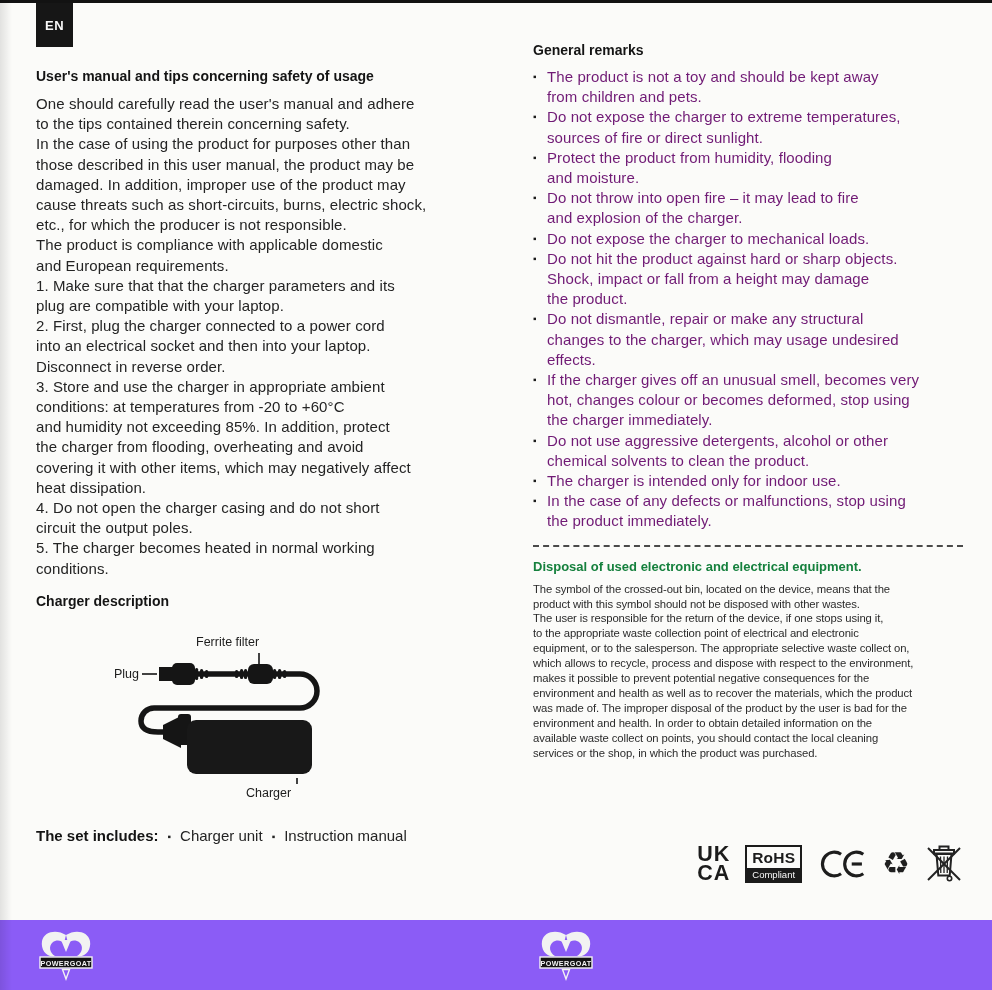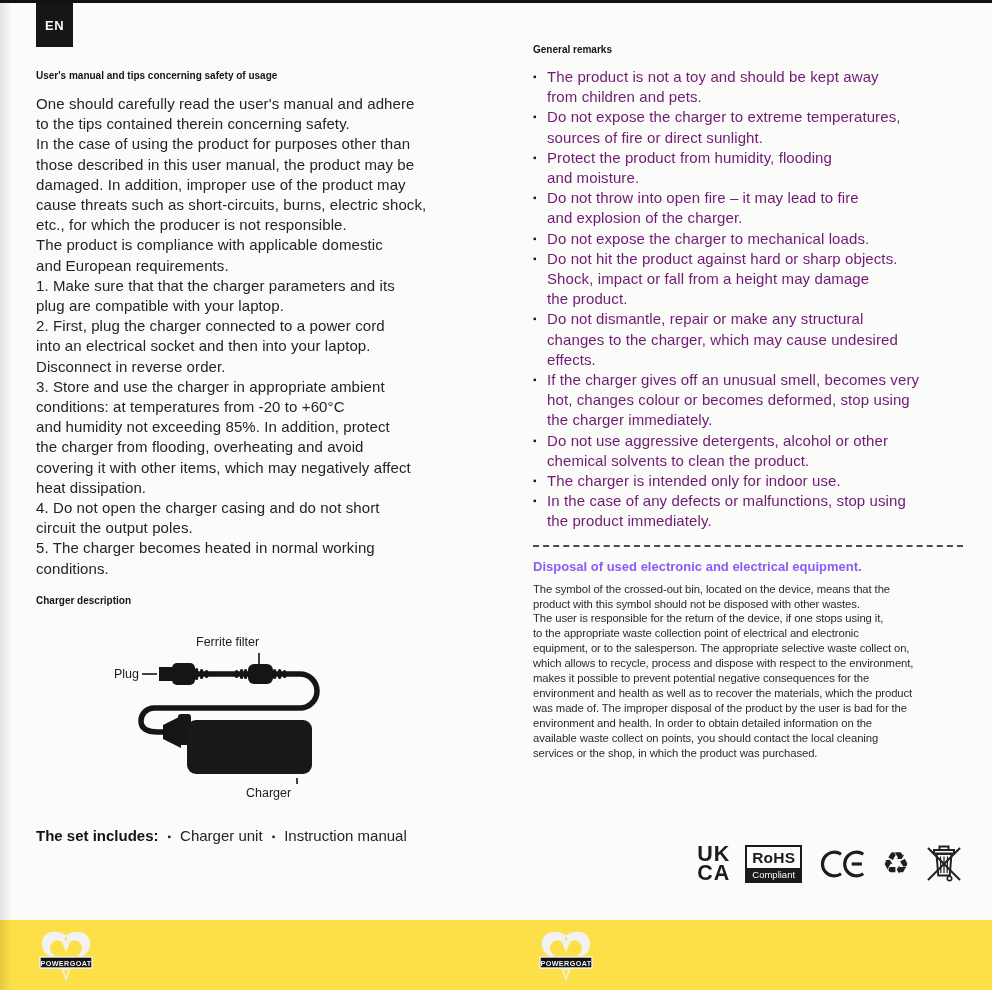--- a/index.html
+++ b/index.html
@@ -17,35 +17,35 @@
   .top-line { position:absolute; left:0; top:0; width:100%; height:3px; background:#121212; }
   .en-badge {
     position:absolute; left:36px; top:3px; width:37px; height:44px;
     background:#161616; color:#f7f7f7; display:flex; align-items:center; justify-content:center;
     font-size:13px; font-weight:bold; letter-spacing:0.5px;
   }
   .col { position:absolute; }
   .col-left  { left:36px;  top:66px; width:434px; }
   .col-right { left:533px; top:40px; width:430px; }
 
-  h2.sec { font-size:10px; font-weight:bold; color:#141414; line-height:20px; }
+  h2.sec { font-size:14px; font-weight:bold; color:#141414; line-height:20px; }
   .body-text { font-size:15px; line-height:20.2px; white-space:pre-line; color:#242424; letter-spacing:0.1px; }
 
   .mb8 { margin-bottom:8px; }
   .mt10 { margin-top:10px; }
   .mt12 { margin-top:12px; }
 
   
   .remarks { list-style:none; }
   .remarks li { display:flex; align-items:flex-start; }
   .remarks .blt { width:14px; flex:0 0 14px; font-size:10px; line-height:20.2px; color:#1c1c1c; }
   .remarks .btxt { font-size:15px; line-height:20.2px; white-space:pre-line; color:#701a75; letter-spacing:0.1px; }
 
   .dashed-divider { margin-top:13px; border-top:2px dashed #4a4a4a; height:0; }
-  h3.disposal { margin-top:12px; font-size:13px; font-weight:bold; color:#8b5cf6; line-height:16px; margin-bottom:7px; }
+  h3.disposal { margin-top:12px; font-size:13px; font-weight:bold; color:#15803d; line-height:16px; margin-bottom:7px; }
   .small-text { font-size:11.3px; line-height:14.9px; white-space:pre-line; color:#2b2b2b; letter-spacing:-0.1px; }
 
   
   .diagram { position:relative; width:434px; height:212px; margin-top:2px; }
   .diagram svg { position:absolute; left:0; top:0; }
   .dlabel { position:absolute; font-size:12.5px; color:#1d1d1d; }
   .lbl-ferrite { left:160px; top:22px; width:130px; text-align:left; }
   .lbl-plug    { left:78px;  top:54px; }
   .lbl-charger { left:210px; top:173px; width:104px; text-align:left; }
 
@@ -55,21 +55,21 @@
 
   
   .certs { margin-top:79px; display:flex; align-items:center; justify-content:flex-end; gap:15px; height:48px; }
   .ukca { font-weight:800; font-size:21.5px; line-height:0.88; letter-spacing:1px; color:#1b1b1b; text-align:center; }
   .rohs { border:2.5px solid #1b1b1b; width:57px; text-align:center; background:#fbfbf9; }
   .rohs .top { font-size:15.5px; font-weight:800; color:#1b1b1b; line-height:21px; letter-spacing:0.2px; }
   .rohs .bot { font-size:9.5px; color:#fafafa; background:#1b1b1b; line-height:13px; padding:0 2px; }
   .recycle { font-family:"DejaVu Sans", sans-serif; font-size:31px; color:#1f1f1f; line-height:1; }
 
   
-  .footer { position:absolute; left:0; bottom:0; width:100%; height:70px; background:#fde047; }
+  .footer { position:absolute; left:0; bottom:0; width:100%; height:70px; background:#8b5cf6; }
   .goat { position:absolute; top:8px; width:60px; height:56px; }
   .goat-1 { left:36px; }
   .goat-2 { left:536px; }
 </style>
 </head>
 <body>
 
 <div class="page">
   <div class="top-line"></div>
   <div class="en-badge">EN</div>
@@ -178,21 +178,21 @@
         </li>
       <li>
           <span class="blt">▪</span>
           <span class="btxt">Do not hit the product against hard or sharp objects.
 Shock, impact or fall from a height may damage
 the product.</span>
         </li>
       <li>
           <span class="blt">▪</span>
           <span class="btxt">Do not dismantle, repair or make any structural
-changes to the charger, which may cause undesired
+changes to the charger, which may usage undesired
 effects.</span>
         </li>
       <li>
           <span class="blt">▪</span>
           <span class="btxt">If the charger gives off an unusual smell, becomes very
 hot, changes colour or becomes deformed, stop using
 the charger immediately.</span>
         </li>
       <li>
           <span class="blt">▪</span>

